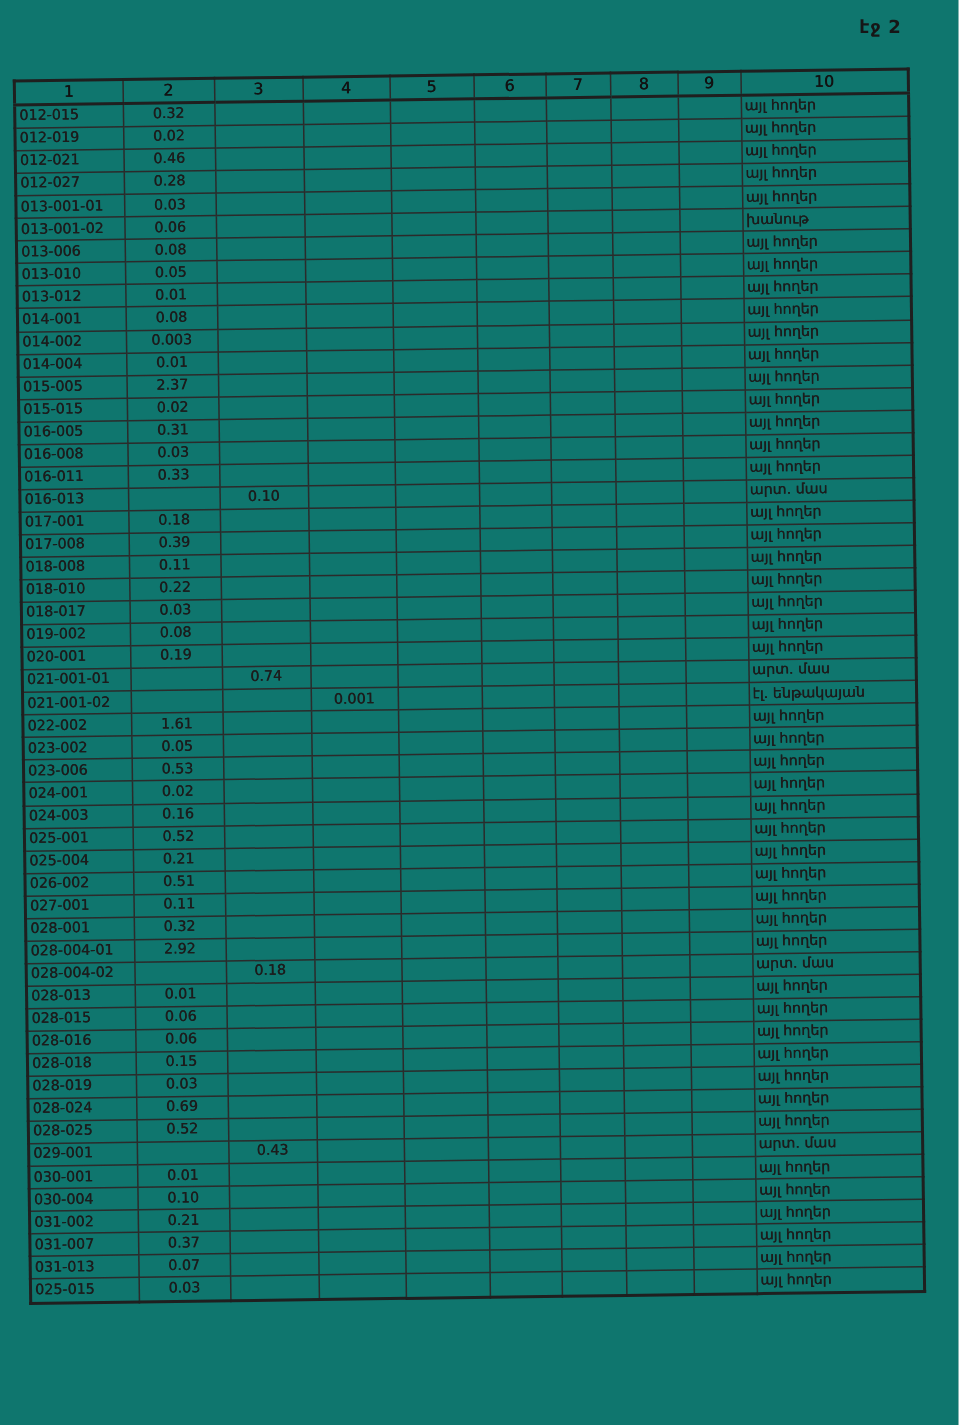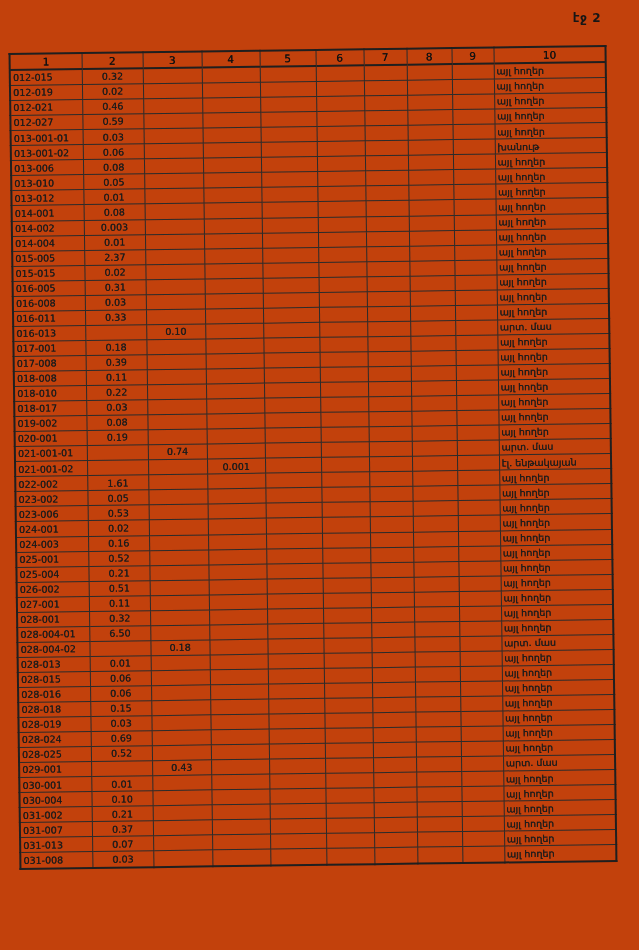--- a/index.html
+++ b/index.html
@@ -4,21 +4,21 @@
 <style>
   html, body {
     margin: 0;
     padding: 0;
     background: #e8e8e8;
   }
   .page {
     position: relative;
     width: 639px;
     height: 950px;
-    background: #c2410c;
+    background: #0f766e;
     overflow: hidden;
     font-family: "DejaVu Sans", "Liberation Sans", sans-serif;
     color: #1c1c1c;
   }
   .page-label {
     position: absolute;
     top: 11px;
     right: 38px;
     font-size: 12px;
     font-weight: bold;
@@ -141,21 +141,21 @@
     <td class="col-3"></td>
     <td class="col-4"></td>
     <td class="col-5"></td>
     <td class="col-6"></td>
     <td class="col-7"></td>
     <td class="col-8"></td>
     <td class="col-9">այլ հողեր</td>
   </tr>
           <tr>
     <td class="col-0">012-027</td>
-    <td class="col-1">0.59</td>
+    <td class="col-1">0.28</td>
     <td class="col-2"></td>
     <td class="col-3"></td>
     <td class="col-4"></td>
     <td class="col-5"></td>
     <td class="col-6"></td>
     <td class="col-7"></td>
     <td class="col-8"></td>
     <td class="col-9">այլ հողեր</td>
   </tr>
           <tr>
@@ -549,21 +549,21 @@
     <td class="col-3"></td>
     <td class="col-4"></td>
     <td class="col-5"></td>
     <td class="col-6"></td>
     <td class="col-7"></td>
     <td class="col-8"></td>
     <td class="col-9">այլ հողեր</td>
   </tr>
           <tr>
     <td class="col-0">028-004-01</td>
-    <td class="col-1">6.50</td>
+    <td class="col-1">2.92</td>
     <td class="col-2"></td>
     <td class="col-3"></td>
     <td class="col-4"></td>
     <td class="col-5"></td>
     <td class="col-6"></td>
     <td class="col-7"></td>
     <td class="col-8"></td>
     <td class="col-9">այլ հողեր</td>
   </tr>
           <tr>
@@ -728,21 +728,21 @@
     <td class="col-2"></td>
     <td class="col-3"></td>
     <td class="col-4"></td>
     <td class="col-5"></td>
     <td class="col-6"></td>
     <td class="col-7"></td>
     <td class="col-8"></td>
     <td class="col-9">այլ հողեր</td>
   </tr>
           <tr>
-    <td class="col-0">031-008</td>
+    <td class="col-0">025-015</td>
     <td class="col-1">0.03</td>
     <td class="col-2"></td>
     <td class="col-3"></td>
     <td class="col-4"></td>
     <td class="col-5"></td>
     <td class="col-6"></td>
     <td class="col-7"></td>
     <td class="col-8"></td>
     <td class="col-9">այլ հողեր</td>
   </tr>

